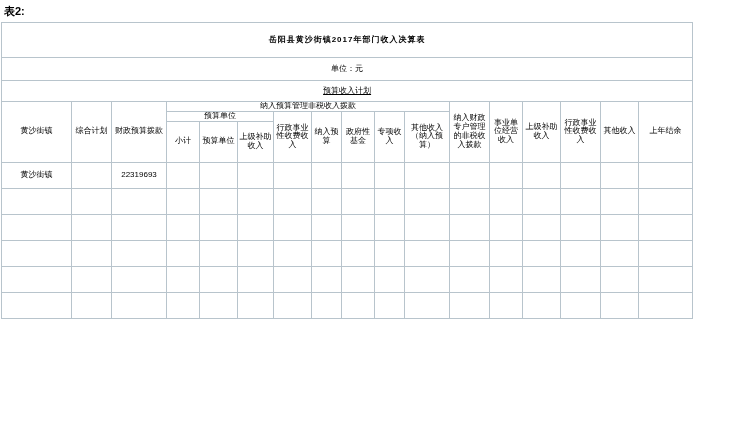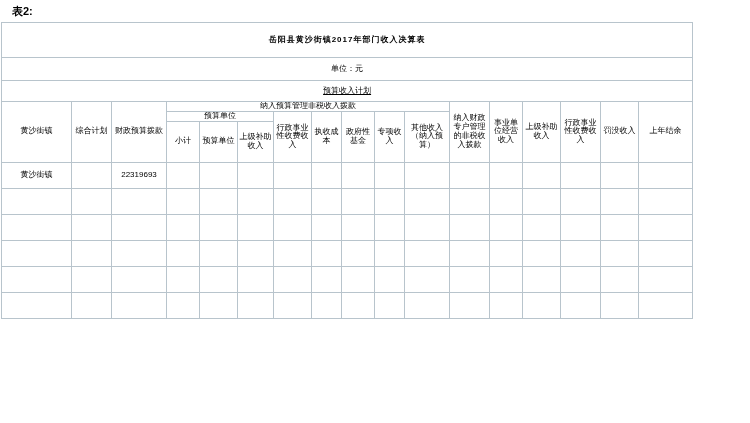--- a/index.html
+++ b/index.html
@@ -17,21 +17,21 @@
   .sheet {
     position: relative;
     width: 750px;
     height: 423px;
     box-sizing: border-box;
   }
   .label-row {
     height: 22px;
     display: flex;
     align-items: center;
-    padding-left: 12px;
+    padding-left: 4px;
     font-size: 11px;
     font-weight: bold;
   }
   table.grid {
     border-collapse: collapse;
     table-layout: fixed;
     width: 621px;
     margin-left: 1px;
   }
   table.grid td {
@@ -122,27 +122,27 @@
       </tr>
       <tr data-name="header-group-row">
         <td rowspan="3" class="vert" data-name="header-budget-unit">黄沙街镇</td>
         <td rowspan="3" class="vert" data-name="header-comprehensive-plan">综合计划</td>
         <td rowspan="3" class="vert" data-name="header-fiscal-budget-allocation">财政预算拨款</td>
         <td colspan="8" class="group-head" data-name="header-tax-allocation-group">纳入预算管理非税收入拨款</td>
         <td rowspan="3" class="vert" data-name="header-non-tax-special-account">纳入财政专户管理的非税收入拨款</td>
         <td rowspan="3" class="vert" data-name="header-institution-operating-income">事业单位经营收入</td>
         <td rowspan="3" class="vert" data-name="header-superior-subsidy-income">上级补助收入</td>
         <td rowspan="3" class="vert" data-name="header-affiliated-unit-income">行政事业性收费收入</td>
-        <td rowspan="3" class="vert" data-name="header-other-income">罚没收入</td>
+        <td rowspan="3" class="vert" data-name="header-other-income">其他收入</td>
         <td rowspan="3" class="vert" data-name="header-prior-year-balance">上年结余</td>
       </tr>
       <tr data-name="header-subgroup-row">
         <td colspan="3" class="group-head" data-name="header-fiscal-subtotal">预算单位</td>
         <td rowspan="2" class="vert" data-name="header-admin-fee-income">行政事业性收费收入</td>
-        <td rowspan="2" class="vert" data-name="header-fines-income">执收成本</td>
+        <td rowspan="2" class="vert" data-name="header-fines-income">纳入预算</td>
         <td rowspan="2" class="vert" data-name="header-government-fund">政府性基金</td>
         <td rowspan="2" class="vert" data-name="header-special-income">专项收入</td>
         <td rowspan="2" class="vert" data-name="header-other-income-budget">其他收入（纳入预算）</td>
       </tr>
       <tr data-name="header-leaf-row">
         <td class="vert" style="height:40px" data-name="header-subtotal">小计</td>
         <td class="vert" data-name="header-collection-cost">预算单位</td>
         <td class="vert" data-name="header-disposable-income">上级补助收入</td>
       </tr>
 

